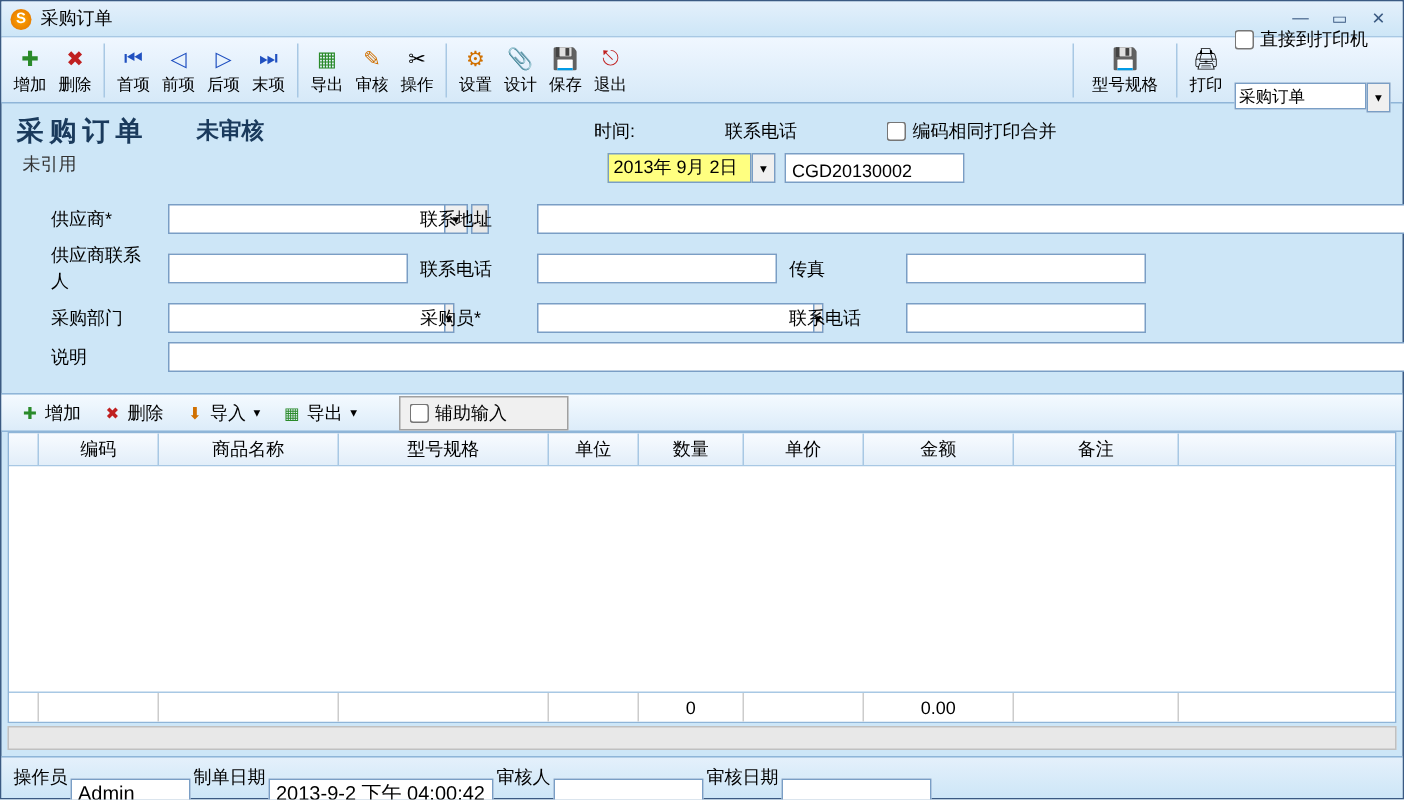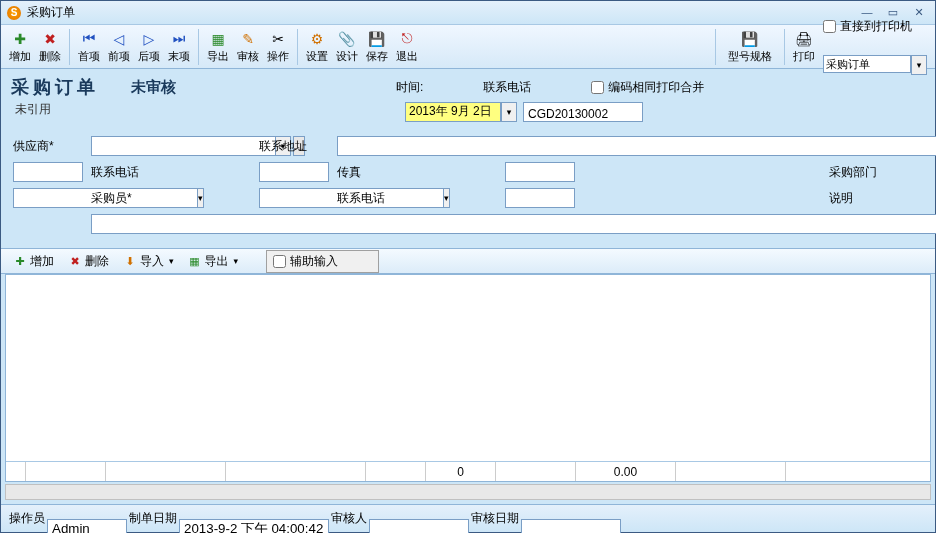--- a/index.html
+++ b/index.html
@@ -22,21 +22,21 @@
 .header-area { padding: 6px 10px 10px; }
 .header-row1 { display: flex; align-items: center; gap: 20px; margin-bottom: 2px; }
 .title-big { font-size: 18px; font-weight: bold; color: #1a3a5c; letter-spacing: 4px; }
 .status-txt { font-size: 15px; font-weight: bold; color: #1a3a5c; margin-left: 12px; }
 .header-row1 .mid { margin-left: 200px; display: flex; align-items: flex-end; gap: 60px; }
 .header-sub { font-size: 12px; color: #333; margin-bottom: 4px; margin-left: 4px; }
 .date-field { background: #ffff80; border: 1px solid #7a9ec5; height: 20px; width: 96px; padding: 0 3px; display: inline-flex; align-items: center; }
 .date-btn { width: 16px; height: 20px; border: 1px solid #7a9ec5; background: #f0f0f0; font-size: 9px; }
 .doc-no { border: 1px solid #7a9ec5; background: #fff; height: 20px; width: 120px; padding: 0 4px; display: inline-flex; align-items: flex-end; }
 .chk { display: inline-flex; align-items: center; gap: 4px; }
-.form-grid { display: grid; grid-template-columns: 70px 160px 70px 160px 70px 160px 70px 160px; gap: 6px 8px; align-items: center; padding: 4px 2px; }
+.form-grid { display: grid; grid-template-columns: 70px 160px 70px 160px 70px 160px 70px 160px; gap: 6px 8px; align-items: center; padding: 4px 2px; margin-left: 21px; }
 .form-lbl { text-align: left; font-size: 12px; }
 .form-input { border: 1px solid #7a9ec5; background: #fff; height: 20px; width: 100%; padding: 0 3px; }
 .form-combo { display: flex; }
 .form-combo input { flex: 1; border: 1px solid #7a9ec5; border-right: none; height: 20px; padding: 0 3px; }
 .form-combo .cbtn { width: 16px; height: 20px; border: 1px solid #7a9ec5; background: #f0f0f0; font-size: 9px; }
 .ellipsis-btn { width: 20px; height: 20px; border: 1px solid #7a9ec5; background: #e8e8e8; margin-left: 2px; font-size: 10px; }
 .desc-input { grid-column: 2 / 9; }
 .grid-toolbar { height: 26px; background: linear-gradient(#f4faff,#dcecf9); border-top: 1px solid #8fb5d8; border-bottom: 1px solid #8fb5d8; display: flex; align-items: center; padding: 0 6px; gap: 2px; }
 .grid-tbtn { display: flex; align-items: center; gap: 3px; padding: 2px 6px; cursor: pointer; font-size: 12px; }
 .grid-tbtn .gi { width: 14px; height: 14px; display: flex; align-items: center; justify-content: center; font-size: 11px; }
@@ -193,20 +193,21 @@
       <div style="display:flex">
           <div class="form-combo" style="flex:1">
             <input style="">
             <button class="cbtn">▾</button>
           </div>
           <button class="ellipsis-btn">…</button>
         </div>
       <div class="form-lbl">联系地址</div>
       <div style="grid-column:4/9"><input class="form-input" style=""></div>
 
+      <div class="form-lbl">供应商联系人</div>
       <input class="form-input" style="">
       <div class="form-lbl">联系电话</div>
       <input class="form-input" style="">
       <div class="form-lbl">传真</div>
       <input class="form-input" style="">
       <div></div>
         <div></div>
 
       <div class="form-lbl">采购部门</div>
       <div class="form-combo">
@@ -247,20 +248,31 @@
         <span>导出</span>
         <span style="font-size:9px;margin-left:2px">▾</span>
       </div>
     <label class="aux-box">
         <input type="checkbox" style="">
         <span>辅助输入</span>
       </label>
   </div>
 
   <div class="grid-container">
+    <div class="grid-header" id="grid-header">
+      <div class="gh-cell" style="width:20px"></div>
+    <div class="gh-cell" style="width: 80px;">编码</div>
+        <div class="gh-cell" style="width: 120px;">商品名称</div>
+        <div class="gh-cell" style="width: 140px;">型号规格</div>
+        <div class="gh-cell" style="width: 60px;">单位</div>
+        <div class="gh-cell" style="width: 70px;">数量</div>
+        <div class="gh-cell" style="width: 80px;">单价</div>
+        <div class="gh-cell" style="width: 100px;">金额</div>
+        <div class="gh-cell" style="width: 110px;">备注</div>
+      </div>
     <div class="grid-body"></div>
     <div class="grid-footer" id="grid-footer">
       <div class="gf-cell" style="width:20px"></div>
     <div class="gf-cell" style="width: 80px;"></div>
         <div class="gf-cell" style="width: 120px;"></div>
         <div class="gf-cell" style="width: 140px;"></div>
         <div class="gf-cell" style="width: 60px;"></div>
         <div class="gf-cell" style="width: 70px;">0</div>
         <div class="gf-cell" style="width: 80px;"></div>
         <div class="gf-cell" style="width: 100px;">0.00</div>

